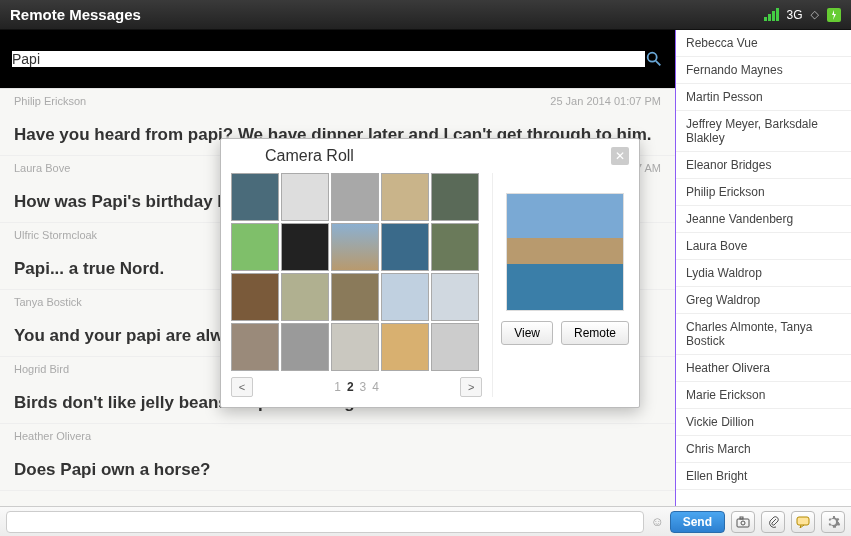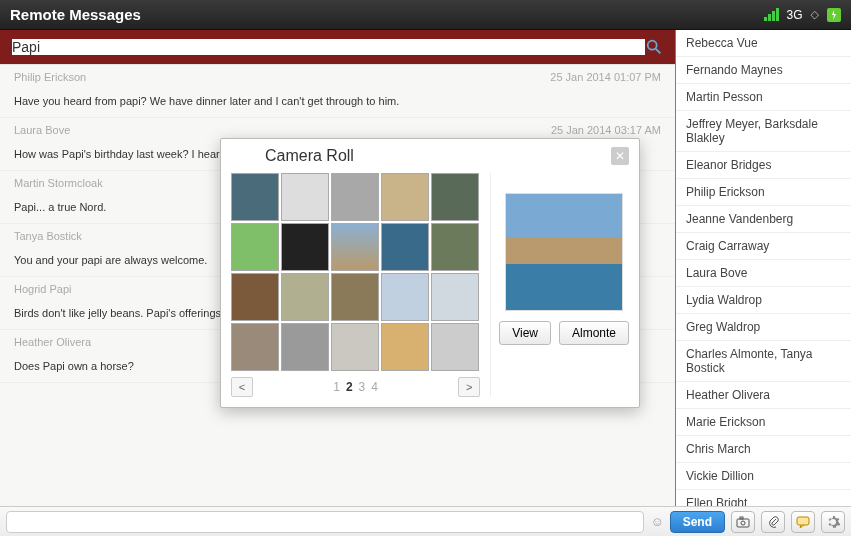--- a/index.html
+++ b/index.html
@@ -7,28 +7,28 @@
 .header { background: linear-gradient(#3a3a3a,#222); color: #fff; height: 30px; display: flex; align-items: center; padding: 0 10px; justify-content: space-between; border-bottom: 1px solid #111; }
 .app-title { font-weight: bold; font-size: 15px; }
 .status-icons { display: flex; align-items: center; gap: 8px; font-size: 12px; }
 .signal-bars { display: inline-flex; align-items: flex-end; gap: 1px; }
 .signal-bars span { width: 3px; background: #4c4; }
 .signal-bars span:nth-child(1){height:4px}.signal-bars span:nth-child(2){height:7px}.signal-bars span:nth-child(3){height:10px}.signal-bars span:nth-child(4){height:13px}
 .wifi { font-size: 11px; color:#bbb; }
 .batt { width:14px; height:14px; background:#6c3; border-radius:2px; display:flex; align-items:center; justify-content:center; }
 .main { display: flex; height: 476px; }
 .left { flex: 1; background: #f7f7f5; display:flex; flex-direction:column; }
-.search-row { padding: 8px 12px; border-bottom: 1px solid #e3e3e3; background:#7f1d1d; display:flex; align-items:center; }
+.search-row { padding: 20px 12px; border-bottom: 1px solid #e3e3e3; background:#000000; display:flex; align-items:center; }
 .search-row input { flex:1; border:none; outline:none; font-size:14px; color:#333; }
 .search-icon { width:18px; height:18px; color:#6aa8d8; }
 .messages { flex:1; overflow:hidden; }
 .msg { padding: 6px 14px 10px; border-bottom: 1px solid #eee; }
 .msg .top { display:flex; justify-content:space-between; font-size:11px; color:#aaa; }
 .msg .sender { color:#aaa; }
-.msg .body { color:#333; font-size:11px; margin-top:12px; }
+.msg .body { color:#333; font-size:17px; margin-top:18px;font-weight:bold; }
 .sidebar { width: 176px; background:#fff; border-left:1px solid #8b5cf6; overflow-y:auto; }
 .contact { padding: 6px 10px; border-bottom:1px solid #eee; color:#444; font-size:12px; cursor:pointer; }
 .composer { position:absolute; bottom:0; left:0; right:0; height:30px; background:linear-gradient(#f9f9f9,#ececec); border-top:1px solid #ccc; display:flex; align-items:center; padding:0 6px; gap:6px; }
 .compose-input { flex:1; height:22px; border:1px solid #ccc; border-radius:4px; padding:0 6px; font-size:12px; }
 .smiley { color:#999; cursor:pointer; }
 .send-btn { background:linear-gradient(#4aa6f0,#2c7fd0); color:#fff; border:1px solid #2a6cab; border-radius:4px; padding:3px 12px; font-size:12px; font-weight:bold; cursor:pointer; }
 .tool-btn { width:24px; height:22px; border:1px solid #bbb; border-radius:4px; background:linear-gradient(#fff,#e8e8e8); display:flex; align-items:center; justify-content:center; cursor:pointer; color:#555; }
 
 .popup { position:absolute; top:138px; left:220px; width:420px; background:#fff; border:1px solid #bbb; box-shadow:0 4px 16px rgba(0,0,0,0.25); border-radius:2px; }
 .popup-hdr { display:flex; justify-content:space-between; align-items:center; padding:8px 10px;margin-left:34px; }
@@ -93,35 +93,35 @@
         </div>
       <div class="msg">
           <div class="top">
             <span class="sender">Laura Bove</span>
             <span>25 Jan 2014 03:17 AM</span>
           </div>
           <div class="body">How was Papi's birthday last week? I heard he drank 60 beers.</div>
         </div>
       <div class="msg">
           <div class="top">
-            <span class="sender">Martin Stormcloak</span>
+            <span class="sender">Ulfric Stormcloak</span>
             <span></span>
           </div>
           <div class="body">Papi... a true Nord.</div>
         </div>
       <div class="msg">
           <div class="top">
             <span class="sender">Tanya Bostick</span>
             <span></span>
           </div>
           <div class="body">You and your papi are always welcome.</div>
         </div>
       <div class="msg">
           <div class="top">
-            <span class="sender">Hogrid Papi</span>
+            <span class="sender">Hogrid Bird</span>
             <span></span>
           </div>
           <div class="body">Birds don't like jelly beans. Papi's offerings</div>
         </div>
       <div class="msg">
           <div class="top">
             <span class="sender">Heather Olivera</span>
             <span></span>
           </div>
           <div class="body">Does Papi own a horse?</div>
@@ -129,29 +129,28 @@
     </div>
   </div>
   <div class="sidebar">
     <div class="contact">Rebecca Vue</div>
     <div class="contact">Fernando Maynes</div>
     <div class="contact">Martin Pesson</div>
     <div class="contact">Jeffrey Meyer, Barksdale Blakley</div>
     <div class="contact">Eleanor Bridges</div>
     <div class="contact">Philip Erickson</div>
     <div class="contact">Jeanne Vandenberg</div>
-    <div class="contact">Craig Carraway</div>
     <div class="contact">Laura Bove</div>
     <div class="contact">Lydia Waldrop</div>
     <div class="contact">Greg Waldrop</div>
     <div class="contact">Charles Almonte, Tanya Bostick</div>
     <div class="contact">Heather Olivera</div>
     <div class="contact">Marie Erickson</div>
+    <div class="contact">Vickie Dillion</div>
     <div class="contact">Chris March</div>
-    <div class="contact">Vickie Dillion</div>
     <div class="contact">Ellen Bright</div>
 
   </div>
 </div>
 
 <div class="popup">
   <div class="popup-hdr">
     <div class="popup-title">Camera Roll</div>
     <div class="close-x">✕</div>
   </div>
@@ -187,21 +186,21 @@
           <span>3</span>
           <span>4</span>
         </div>
         <div class="nav-btn">&gt;</div>
       </div>
     </div>
     <div class="preview-panel">
       <div class="preview-img"></div>
       <div class="preview-btns">
         <div class="pbtn">View</div>
-        <div class="pbtn">Almonte</div>
+        <div class="pbtn">Remote</div>
       </div>
     </div>
   </div>
 </div>
 
 <div class="composer">
   <input class="compose-input" placeholder="" style="">
   <span class="smiley">☺</span>
   <button class="send-btn">Send</button>
   <div class="tool-btn">

